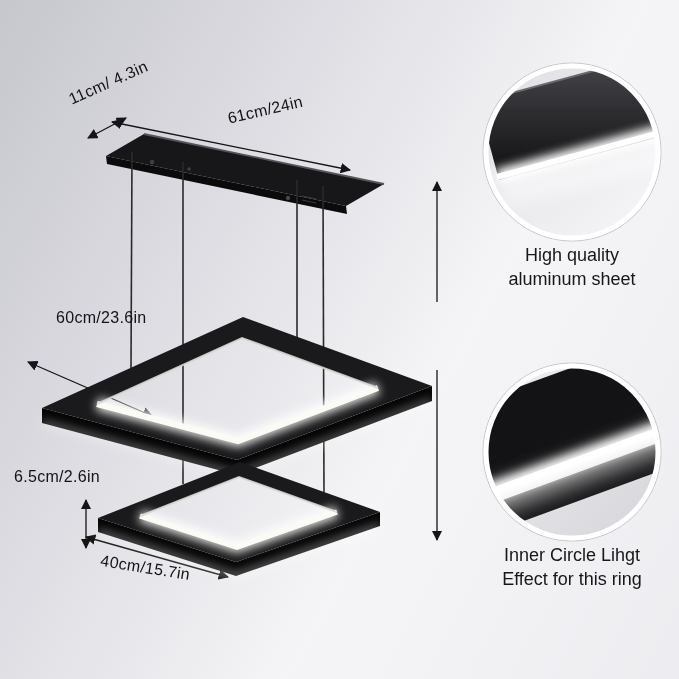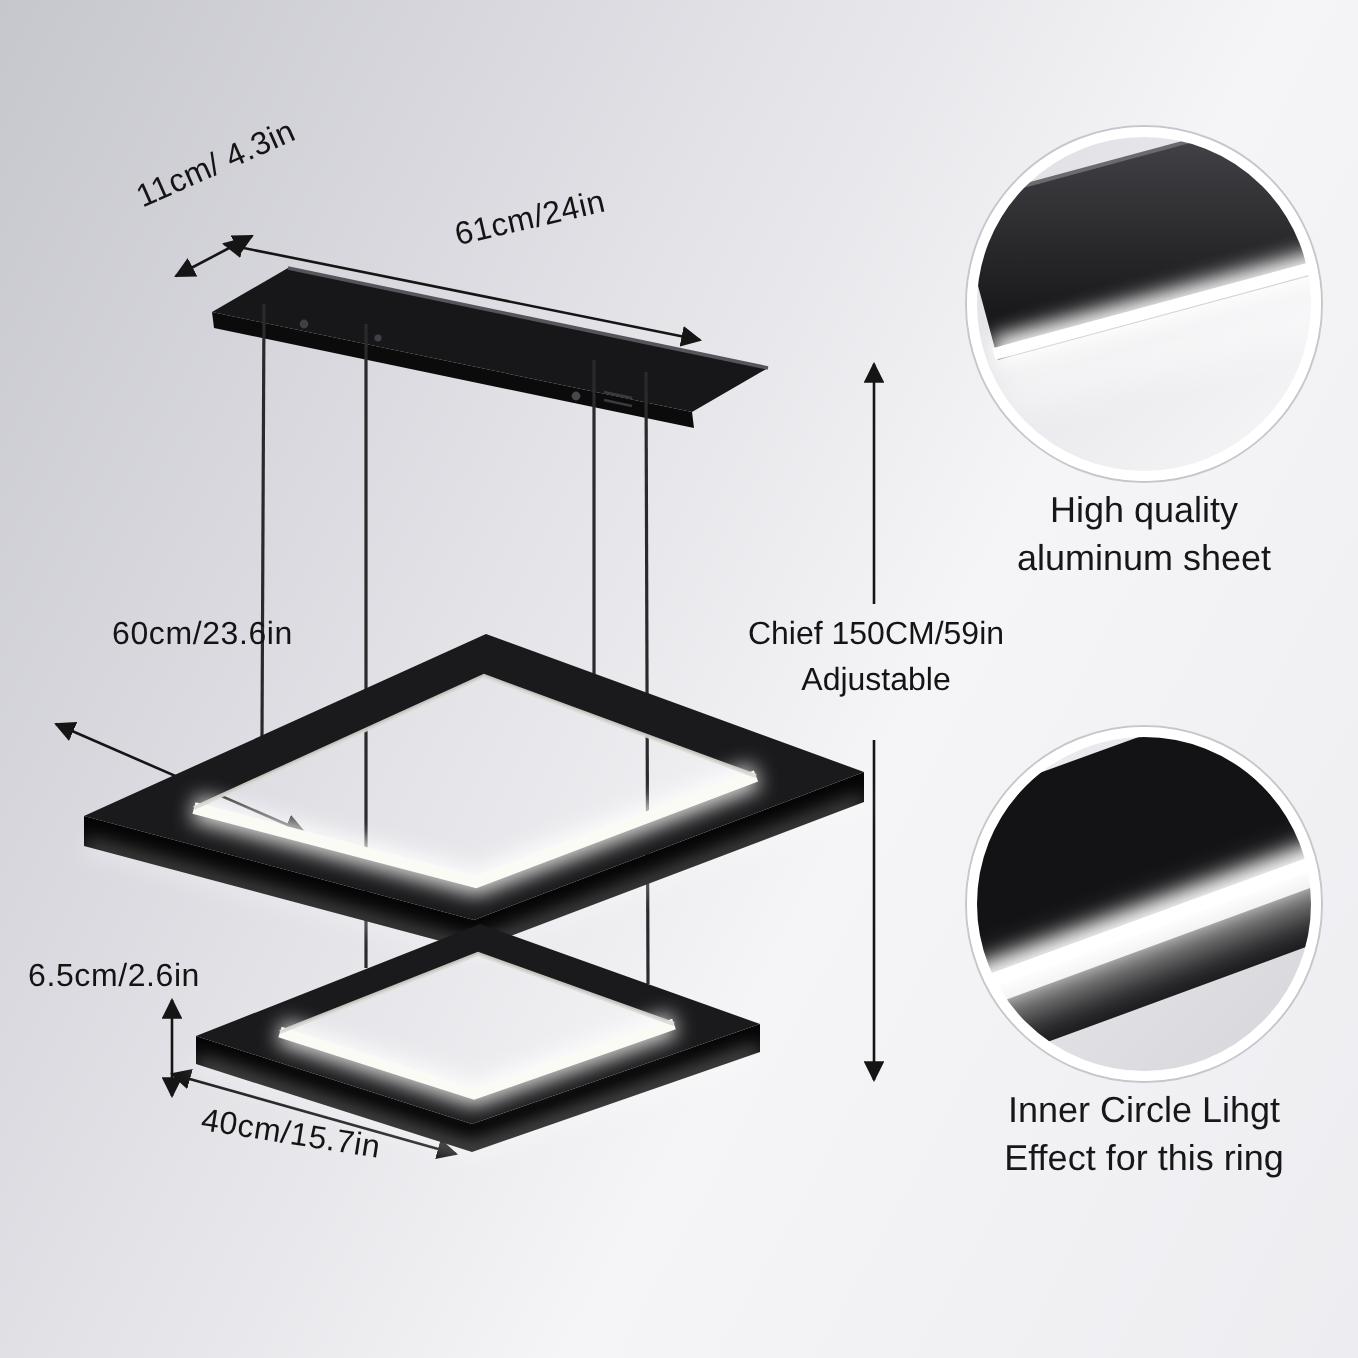--- a/index.html
+++ b/index.html
@@ -132,28 +132,24 @@
       <circle cx="572" cy="452" r="86" fill="none" stroke="#ffffff" stroke-width="5"></circle>
     </g>
   </svg>
 
   <div class="dim-label" style="left:66px;top:92px;transform:rotate(-24deg)">11cm/ 4.3in</div>
 
   <div class="dim-label" style="left:226px;top:110px;transform:rotate(-13deg)">61cm/24in</div>
 
   <div class="dim-label" style="left:56px;top:309px">60cm/23.6in</div>
 
-  <div class="dim-label" style="left:14px;top:480px">6.5cm/2.6in</div>
+  <div class="dim-label" style="left:14px;top:468px">6.5cm/2.6in</div>
 
   <div class="dim-label" style="left:102px;top:552px;transform:rotate(9deg)">40cm/15.7in</div>
 
-  <div class="cable-label">
-    <div>Chief 150CM/59in</div>
-    <div>Adjustable</div>
-  </div>
 
   <div class="caption caption-top">
     <div>High quality</div>
     <div>aluminum sheet</div>
   </div>
 
   <div class="caption caption-bottom">
     <div>Inner Circle Lihgt</div>
     <div>Effect for this ring</div>
   </div>

